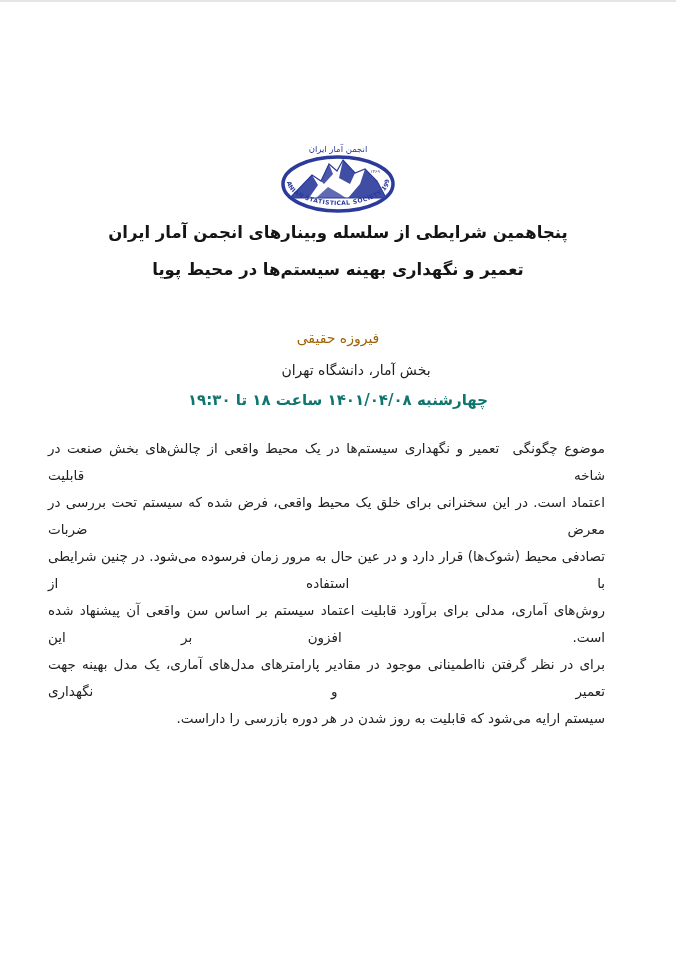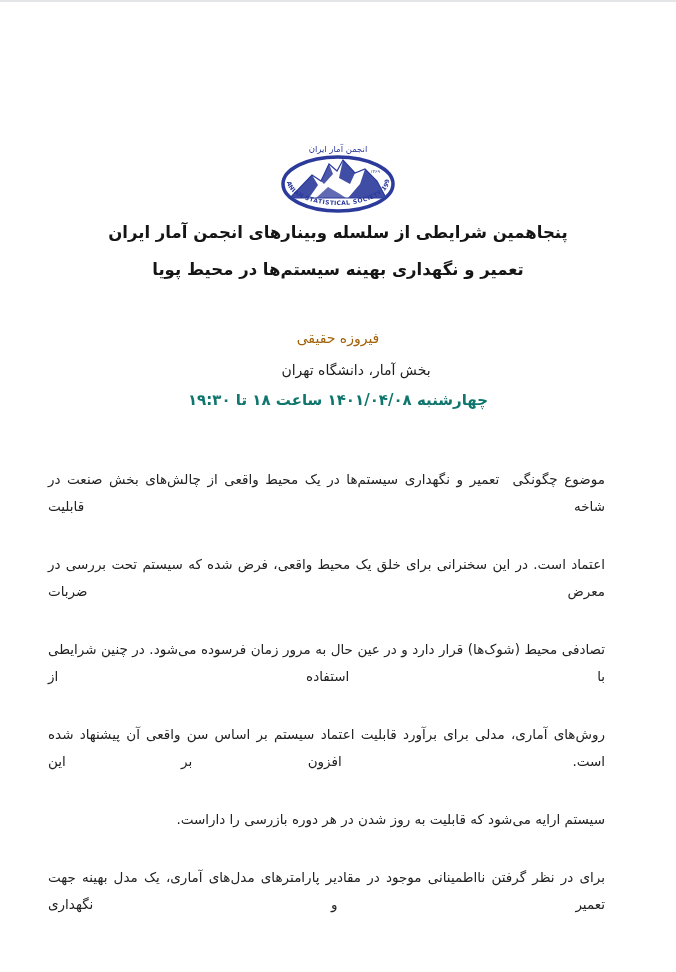--- a/index.html
+++ b/index.html
@@ -36,21 +36,20 @@
     width: 557px;
     direction: rtl;
     font-size: 13.5px;
     line-height: 27px;
     color: #222222;
   }
   .abstract-line {
     text-align: justify;
     text-align-last: justify;
     white-space: pre-wrap;
-    margin-top: 31px;
   }
   .abstract-line.last {
     text-align: right;
     text-align-last: right;
   }
 
   .logo-svg text { font-family: "DejaVu Sans", sans-serif; }
 </style>
 </head>
 <body>
@@ -89,17 +88,17 @@
 
   <div class="centered speaker-name">فیروزه حقیقی</div>
   <div class="centered speaker-aff">بخش آمار، دانشگاه تهران</div>
   <div class="centered event-dt">چهارشنبه ۱۴۰۱/۰۴/۰۸ ساعت ۱۸ تا ۱۹:۳۰</div>
 
   <div class="abstract">
     <div class="abstract-line">موضوع چگونگی  تعمیر و نگهداری سیستم‌ها در یک محیط واقعی از چالش‌های بخش صنعت در شاخه قابلیت</div>
     <div class="abstract-line">اعتماد است. در این سخنرانی برای خلق یک محیط واقعی، فرض شده که سیستم تحت بررسی در معرض ضربات</div>
     <div class="abstract-line">تصادفی محیط (شوک‌ها) قرار دارد و در عین حال به مرور زمان فرسوده می‌شود. در چنین شرایطی با استفاده از</div>
     <div class="abstract-line">روش‌های آماری، مدلی برای برآورد قابلیت اعتماد سیستم بر اساس سن واقعی آن پیشنهاد شده است.  افزون بر این</div>
+    <div class="abstract-line">برای در نظر گرفتن نااطمینانی موجود در مقادیر پارامترهای مدل‌های آماری، یک مدل بهینه جهت تعمیر و نگهداری</div>
     <div class="abstract-line last">سیستم ارایه می‌شود که قابلیت به روز شدن در هر دوره بازرسی را داراست.</div>
-    <div class="abstract-line">برای در نظر گرفتن نااطمینانی موجود در مقادیر پارامترهای مدل‌های آماری، یک مدل بهینه جهت تعمیر و نگهداری</div>
   </div>
 
 </div>
 
 </body></html>

